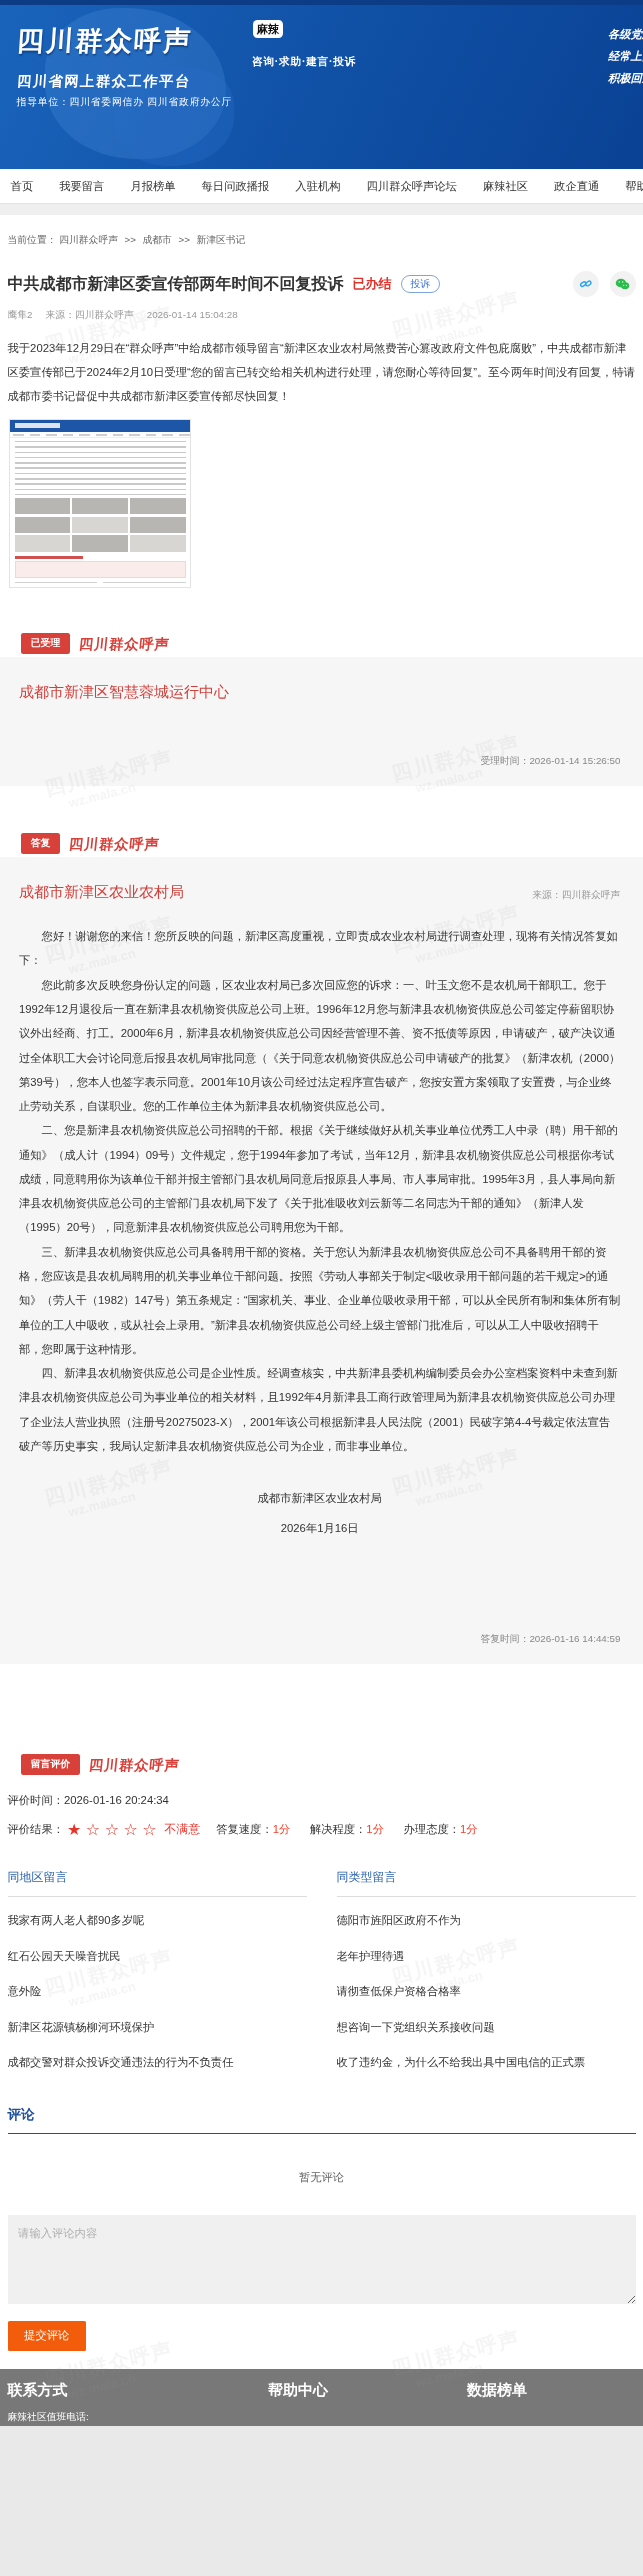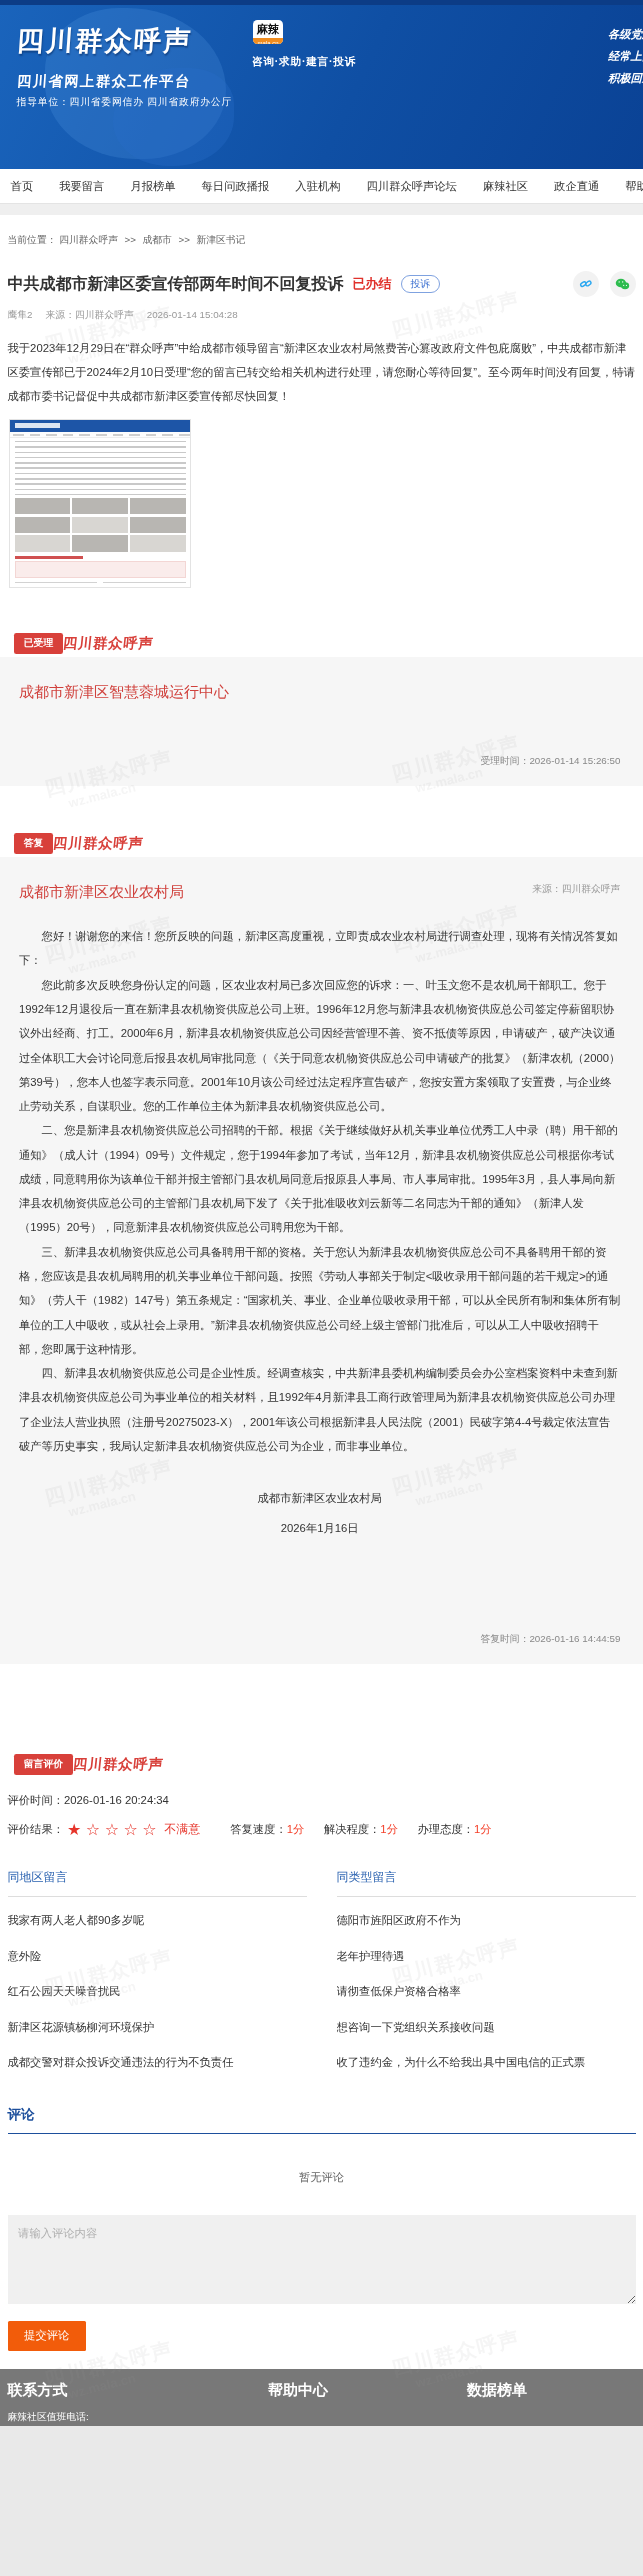--- a/index.html
+++ b/index.html
@@ -14,21 +14,21 @@
 
   
   .header { position:relative; height:169px; background:linear-gradient(115deg,#1a64bc 0%,#0f4fa4 55%,#0a4295 100%); overflow:hidden; }
   .header-topline { height:5.3px; background:#0c3c86; }
   .map-blob { position:absolute; background:rgba(90,160,230,0.22); pointer-events:none; }
   .map-blob.b1 { left:45px; top:7.5px; width:181px; height:151px; border-radius:45% 60% 50% 55%; }
   .map-blob.b2 { left:113px; top:68px; width:121px; height:98px; border-radius:60% 40% 55% 50%; background:rgba(40,110,200,0.35); }
   .logo-wrap { position:absolute; left:16.6px; top:22.6px; }
   .site-title { color:#fff; font-size:27px; font-weight:bold; letter-spacing:2.3px; transform:skewX(-4deg); text-shadow:0.8px 1.5px 1.5px rgba(0,30,80,.45); }
   .site-subtitle { color:#fff; font-size:14.3px; font-weight:bold; letter-spacing:1.5px; margin-top:13.6px; transform:skewX(-4deg); }
-  .app-badge { position:absolute; left:253px; top:20.4px; width:30px; height:24px; background:#fff; border-radius:4.5px; overflow:hidden; text-align:center; }
+  .app-badge { position:absolute; left:253px; top:20.4px; width:30px; height:18px; background:#fff; border-radius:4.5px; overflow:hidden; text-align:center; }
   .app-badge .ab1 { display:block; font-size:11.3px; font-weight:bold; color:#111; line-height:18px; }
   .app-badge .ab2 { display:block; font-size:6px; color:#fff; background:#f08c1e; line-height:10.6px; }
   .tagline { position:absolute; left:252px; top:55px; color:#fff; font-size:10.6px; font-weight:bold; letter-spacing:0.8px; }
   .slogan { position:absolute; left:608px; top:22.6px; width:151px; color:#fff; font-style:italic; font-weight:bold; font-size:11.3px; line-height:22px; white-space:nowrap; }
   .guidance { position:absolute; left:16.6px; top:96px; color:#fff; font-size:9.8px; letter-spacing:0.8px; }
 
   
   .nav { background:#fff; height:35px; display:flex; align-items:center; padding-left:10.6px; gap:26px; border-bottom:0.8px solid #e4e4e4; white-space:nowrap; overflow:hidden; }
   .nav a { font-size:11.3px; color:#333; text-decoration:none; flex:none; }
   .nav-gap { height:10.6px; background:#efefef; }
@@ -60,38 +60,38 @@
   .thumb-grid { margin:2.3px 4.5px 0 4.5px; display:grid; grid-template-columns:1fr 1fr 1fr; gap:2.3px; }
   .thumb-grid div { height:16.6px; background:#b8b6b2; }
   .thumb-grid div.lt { background:#d8d6d2; }
   .thumb-redline { margin:3.8px 4.5px 0 4.5px; height:3px; width:68px; background:#d05050; }
   .thumb-pink { margin:2.3px 4.5px 0 4.5px; height:16.6px; background:#faeceb; border:0.8px solid #f3d6d4; }
   .thumb-cols { margin:3.8px 4.5px 0 4.5px; display:flex; gap:6px; }
   .thumb-cols div { flex:1; height:19.6px; background:repeating-linear-gradient(#d2d2d2 0 1.5px, transparent 1.5px 5.3px); }
 
   
   .block { margin-top:19.6px; }
-  .block-header { display:flex; align-items:center; padding-left:14px; }
+  .block-header { display:flex; align-items:flex-end; gap:9px; padding-left:21px; }
   .badge { background:#d8403a; color:#fff; font-size:9.8px; font-weight:bold; padding:3.8px 9.8px; border-radius:2.3px; flex:none; }
   .brand { color:#d8403a; font-size:14.3px; font-weight:bold; letter-spacing:0.8px; transform:skewX(-6deg); flex:none; }
   .block-body { background:#f6f6f6; margin-top:3px; padding:26px 22.6px 18px 19px; }
-  .agency-row { display:flex; align-items:flex-start; }
+  .agency-row { display:flex; align-items:flex-end; }
   .agency { color:#d0413c; font-size:15px; }
   .agency-src { margin-left:auto; font-size:9.8px; color:#999; }
   .block-text { margin-top:22.6px; font-size:11.3px; color:#333; line-height:2.15; }
   .block-text p.ind { text-indent:2em; }
   .sign-line { text-align:center; font-size:11.3px; color:#333; margin-top:26px; line-height:2.6; }
   .time-line { text-align:right; font-size:9.8px; color:#888; margin-top:27px; }
 
   
   .eval-rows { padding:10.6px 7.5px 0 7.5px; }
   .eval-time { font-size:11.3px; color:#333; margin-top:7.5px; }
   .eval-result { margin-top:12px; display:flex; align-items:center; font-size:11.3px; color:#333; flex-wrap:nowrap; }
   .stars { color:#e6342a; font-size:16px; letter-spacing:4.5px; margin:0 3px; }
-  .verdict { color:#e6342a; font-size:12px; margin-right:30px; }
+  .verdict { color:#e6342a; font-size:12px; margin-right:16px; }
   .metric { margin-right:19.6px; }
   .metric b { font-weight:normal; color:#f4402a; }
 
   
   .related { display:flex; gap:30px; padding:30px 7.5px 0 7.5px; }
   .rel-col { flex:1; }
   .rel-title { color:#2a62b0; font-size:12px; padding-bottom:10.6px; border-bottom:0.8px solid #ddd; }
   .rel-col ul { list-style:none; margin-top:6px; }
   .rel-col li { font-size:11.3px; color:#333; line-height:23.4px; margin-top:12px; white-space:nowrap; overflow:hidden; cursor:pointer; }
 
@@ -273,22 +273,22 @@
         </span>
       </div>
     </div>
   </div>
 
   <div class="related">
     <div class="rel-col">
       <div class="rel-title">同地区留言</div>
       <ul>
         <li>我家有两人老人都90多岁呢</li>
+        <li>红石公园天天噪音扰民</li>
         <li>意外险</li>
-        <li>红石公园天天噪音扰民</li>
         <li>新津区花源镇杨柳河环境保护</li>
         <li>成都交警对群众投诉交通违法的行为不负责任</li>
       </ul>
     </div>
     <div class="rel-col">
       <div class="rel-title">同类型留言</div>
       <ul>
         <li>德阳市旌阳区政府不作为</li>
         <li>老年护理待遇</li>
         <li>请彻查低保户资格合格率</li>

